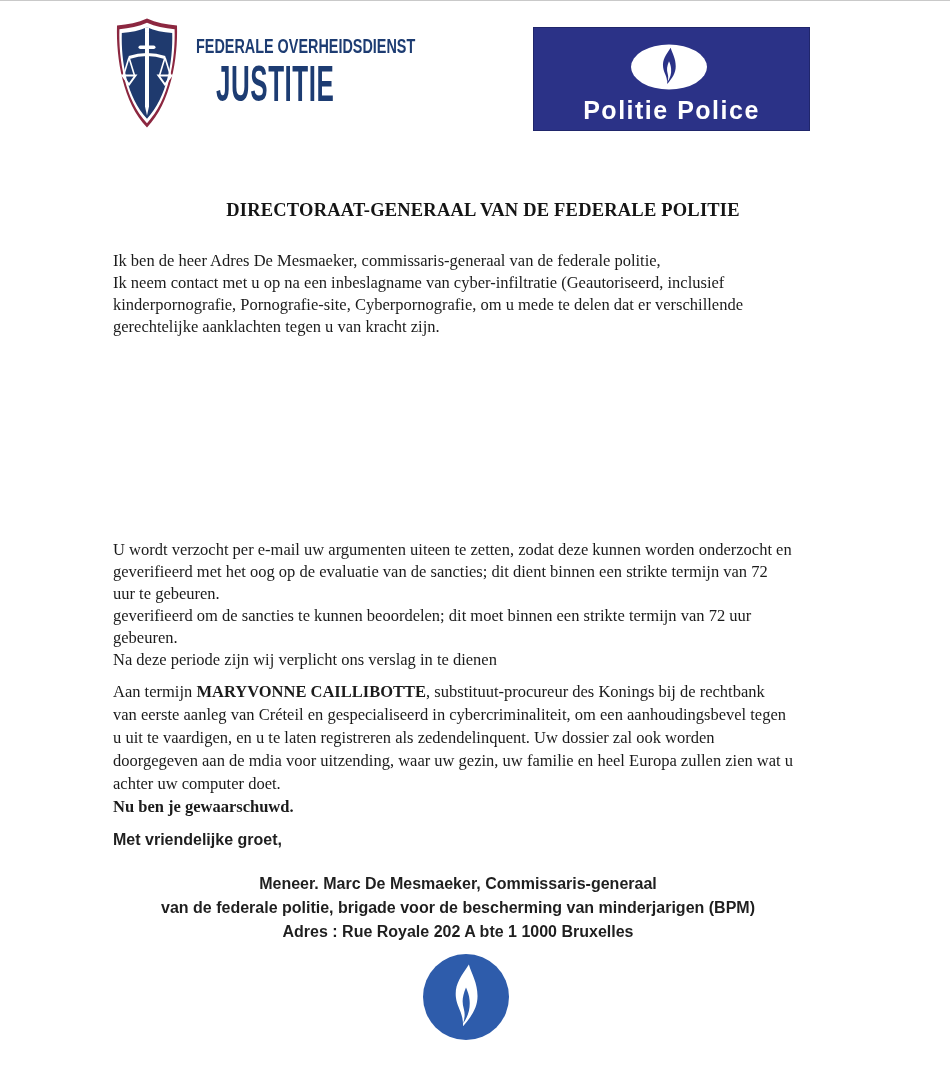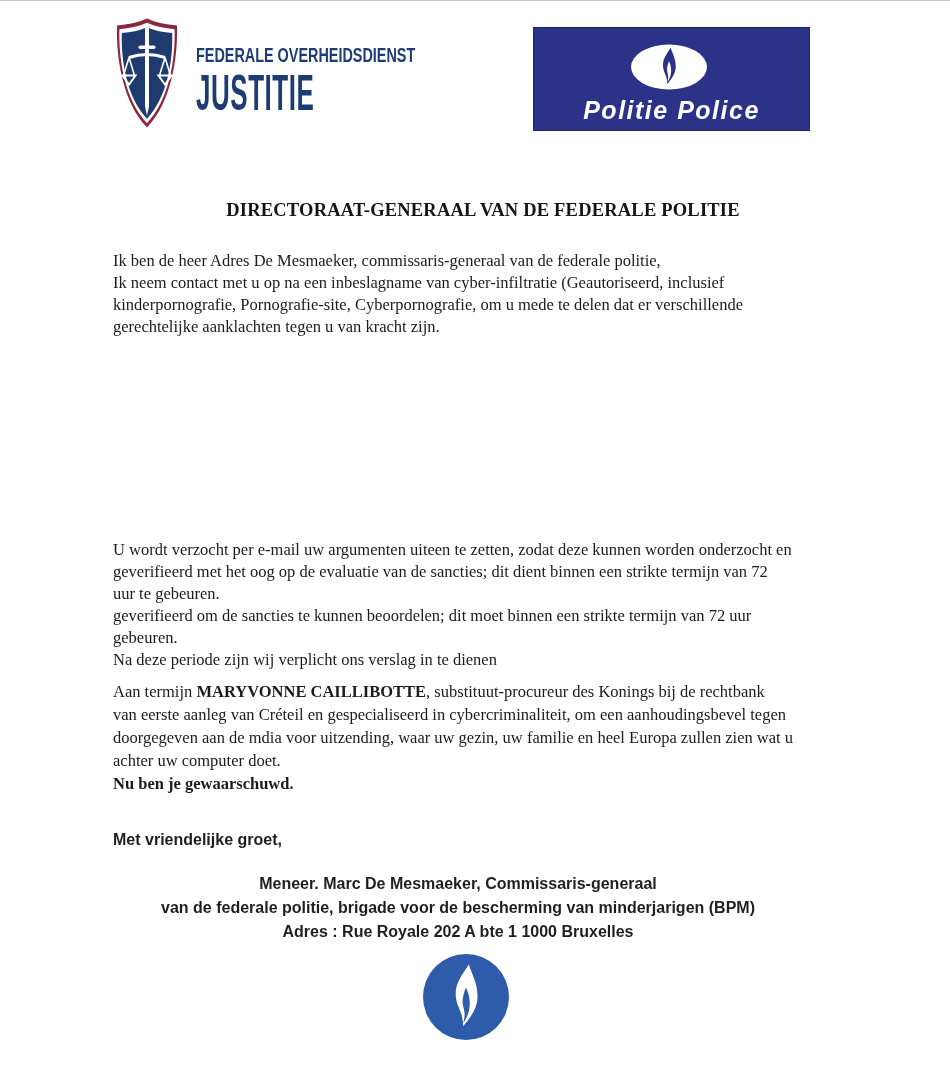--- a/index.html
+++ b/index.html
@@ -8,40 +8,40 @@
     width:950px;height:1077px;
     background:#ffffff;
     border-top:1px solid #c9c9c9;
     box-sizing:border-box;
     color:#1b1b1b;
     font-family:"Liberation Serif",serif;
     overflow:hidden;
   }
   
   .shield-svg{position:absolute;left:114px;top:15px;width:66px;height:114px;}
-  .justitie-text{position:absolute;left:196px;top:43px;}
+  .justitie-text{position:absolute;left:196px;top:34px;text-align:center;}
   .justitie-line1{
     font-family:"Liberation Sans",sans-serif;font-weight:bold;font-size:20px;
     color:#1d3c72;transform:scaleX(0.72);transform-origin:0 0;white-space:nowrap;
   }
   .justitie-line2{
     font-family:"Liberation Sans",sans-serif;font-weight:bold;font-size:50px;
     color:#1d3c72;transform:scaleX(0.52);transform-origin:0 0;white-space:nowrap;
     margin-top:-3px;letter-spacing:1px;
   }
   
   .politie-banner{
     position:absolute;left:533px;top:26px;width:277px;height:104px;
     background:#2b3287;border:1px solid #20266b;box-sizing:border-box;
   }
   .politie-oval{position:absolute;left:96px;top:15px;width:78px;height:48px;}
   .politie-label{
     position:absolute;left:0;right:0;bottom:5px;text-align:center;
     font-family:"Liberation Sans",sans-serif;font-weight:bold;font-size:25px;
-    color:#ffffff;letter-spacing:1.5px;white-space:nowrap;font-style:italic;
+    color:#ffffff;letter-spacing:1.5px;white-space:nowrap;
   }
   
   .title{
     position:absolute;top:191px;left:0;width:100%;margin:8px;text-align:center;
     font-family:"Liberation Serif",serif;font-weight:bold;font-size:18.5px;
     letter-spacing:0.2px;color:#151515;
   }
   .para{position:absolute;left:113px;width:760px;font-size:16.5px;}
   .para > div{white-space:nowrap;}
   .p1{top:249px;line-height:22px;}
@@ -117,20 +117,21 @@
     <div>geverifieerd met het oog op de evaluatie van de sancties; dit dient binnen een strikte termijn van 72</div>
     <div>uur te gebeuren.</div>
     <div>geverifieerd om de sancties te kunnen beoordelen; dit moet binnen een strikte termijn van 72 uur</div>
     <div>gebeuren.</div>
     <div>Na deze periode zijn wij verplicht ons verslag in te dienen</div>
   </div>
 
   <div class="para p3">
     <div><span>Aan termijn </span><b>MARYVONNE CAILLIBOTTE</b><span>, substituut-procureur des Konings bij de rechtbank</span></div>
     <div>van eerste aanleg van Créteil en gespecialiseerd in cybercriminaliteit, om een aanhoudingsbevel tegen</div>
+    <div>u uit te vaardigen, en u te laten registreren als zedendelinquent. Uw dossier zal ook worden</div>
     <div>doorgegeven aan de mdia voor uitzending, waar uw gezin, uw familie en heel Europa zullen zien wat u</div>
     <div>achter uw computer doet.</div>
     <div class="warning-line">Nu ben je gewaarschuwd.</div>
   </div>
 
   <div class="closing">Met vriendelijke groet,</div>
 
   <div class="signature">
     <div>Meneer. Marc De Mesmaeker, Commissaris-generaal</div>
     <div>van de federale politie, brigade voor de bescherming van minderjarigen (BPM)</div>

